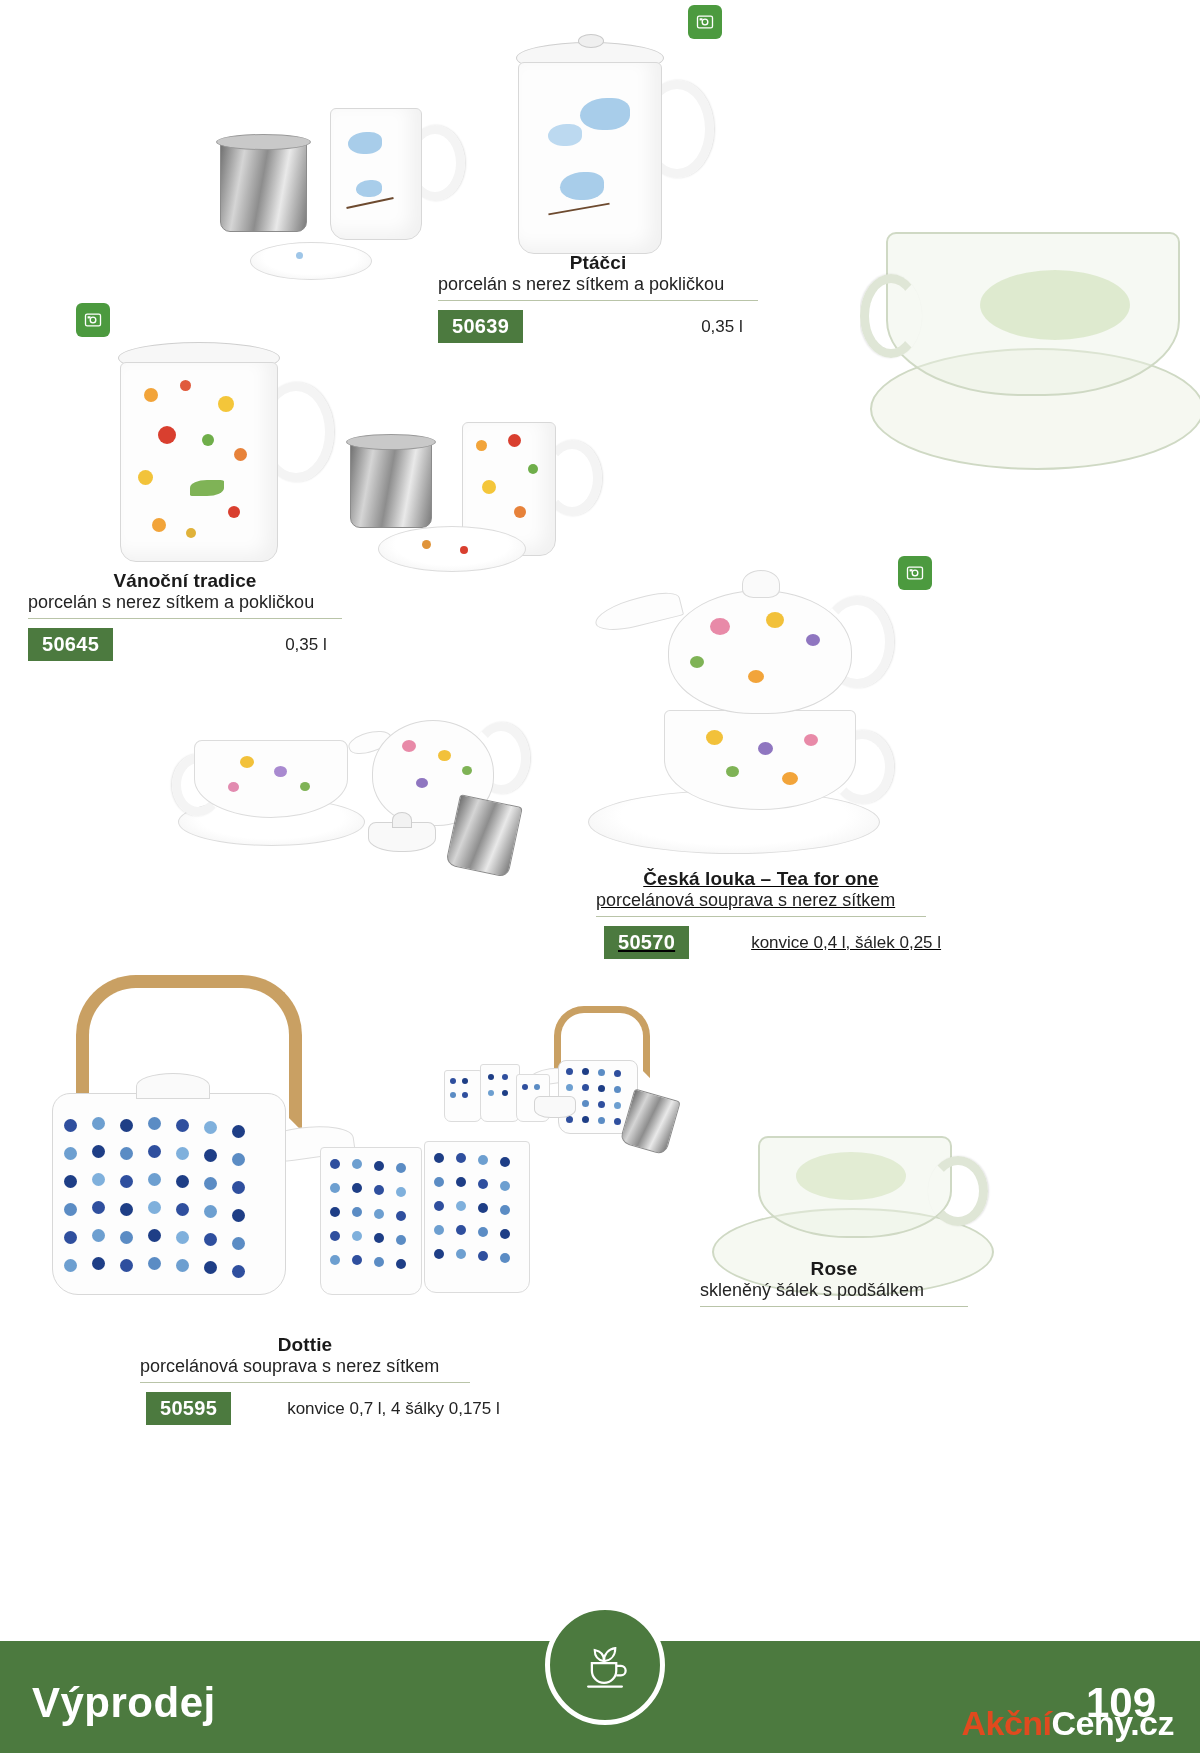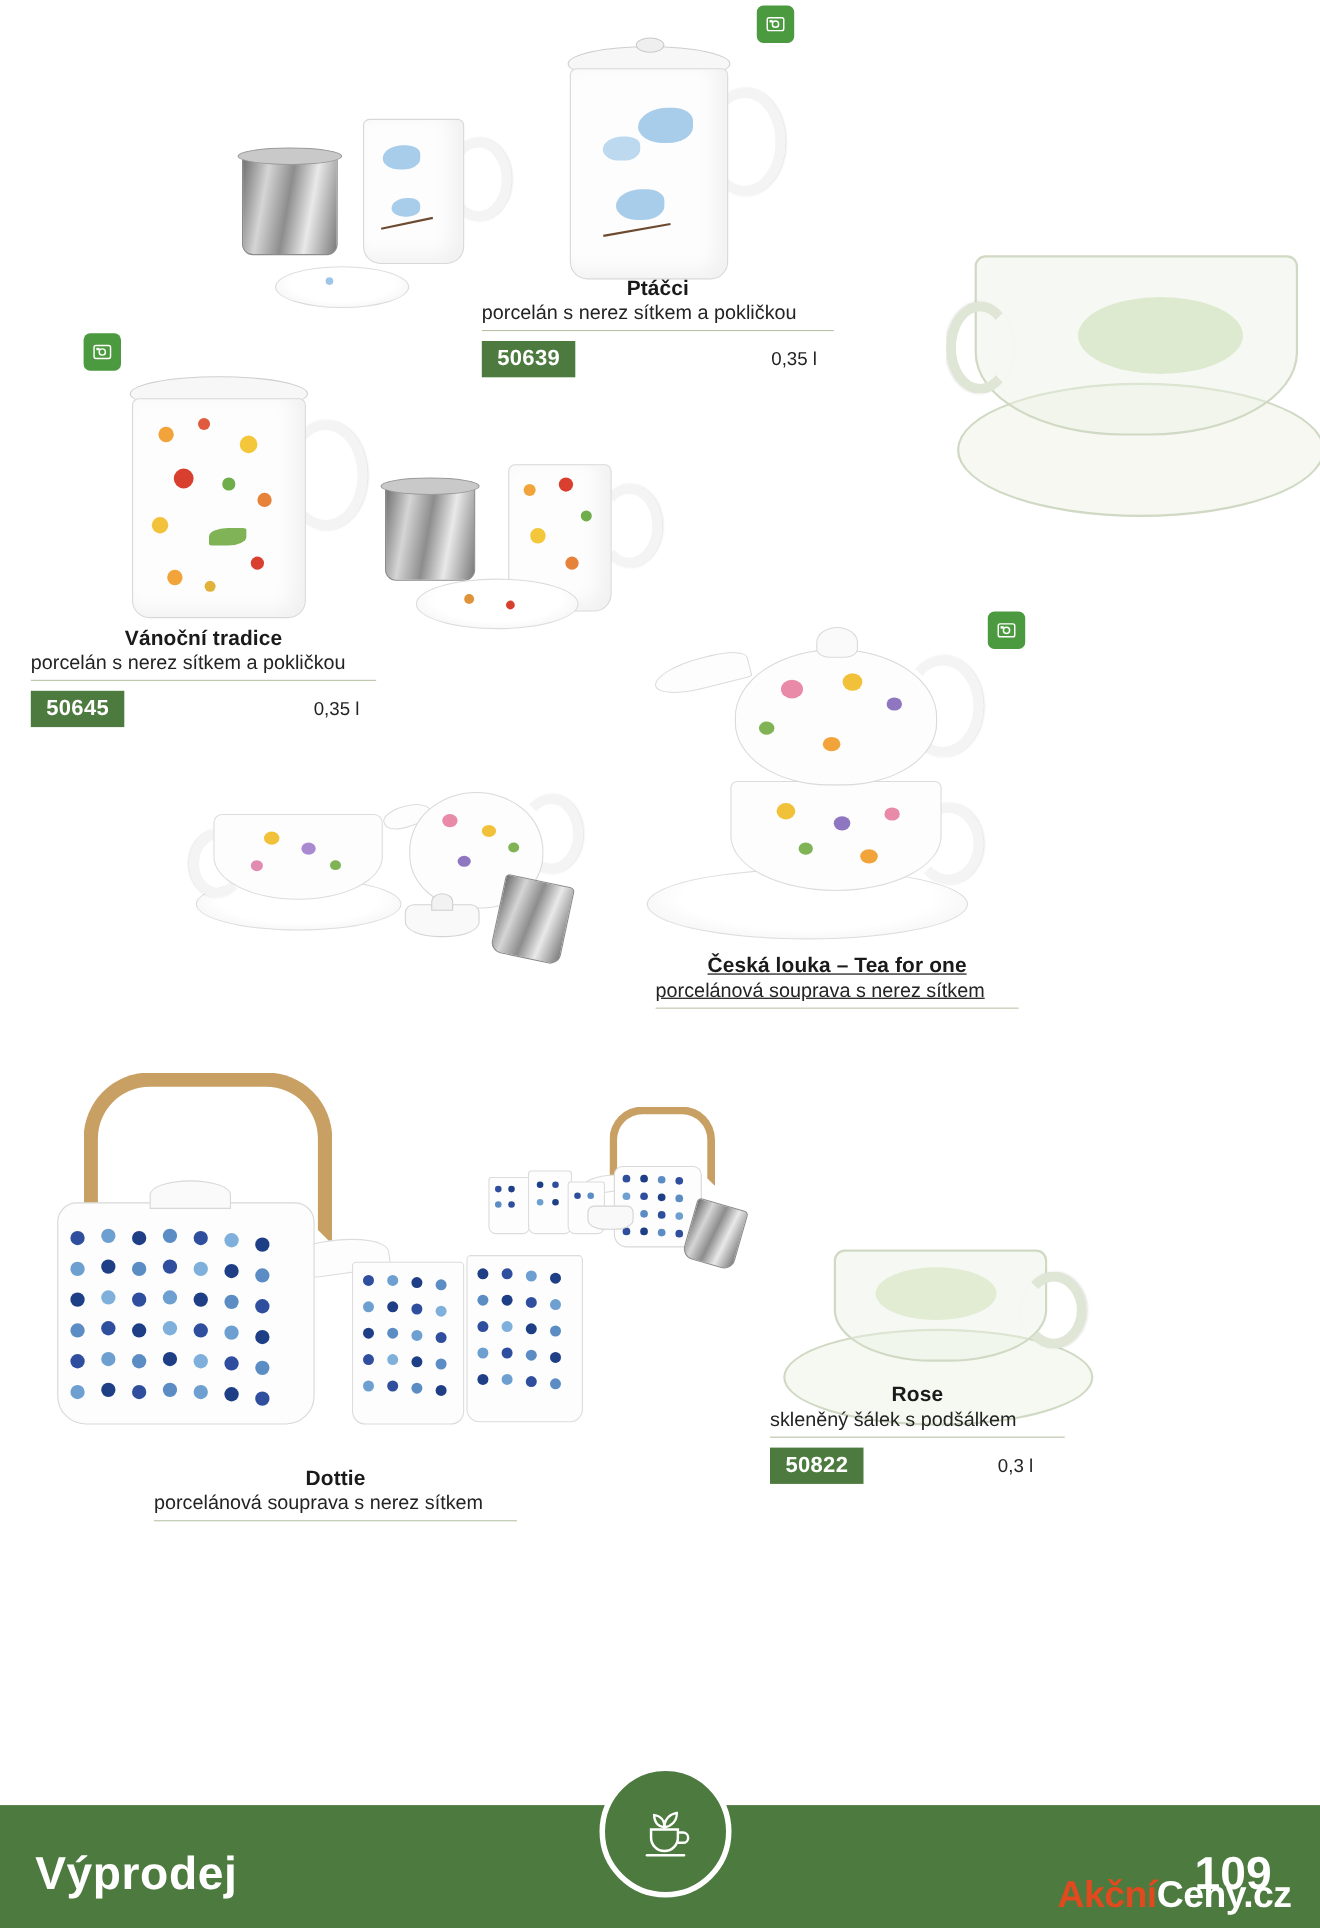--- a/index.html
+++ b/index.html
@@ -322,20 +322,24 @@
     <svg width="20" height="20" viewBox="0 0 24 24" aria-hidden="true">
       <rect x="3" y="5" width="18" height="14" rx="2" fill="none" stroke="#ffffff" stroke-width="1.6"></rect>
       <circle cx="12" cy="12" r="3.4" fill="none" stroke="#ffffff" stroke-width="1.6"></circle>
       <rect x="5.5" y="7.5" width="3.5" height="2.6" fill="#ffffff"></rect>
     </svg>
   </div>
 
   <div class="product" style="left:596px; top:868px; width:330px;text-decoration:underline;">
     <div class="prod-title">Česká louka – Tea for one</div>
     <div class="prod-desc">porcelánová souprava s nerez sítkem</div>
+    <div class="prod-row">
+      <div class="code-badge" style="margin-left:8px;">50570</div>
+      <div class="volume" style="margin-left:62px;">konvice 0,4 l, šálek 0,25 l</div>
+    </div>
   </div>
 
   <div class="photo" style="left:860px; top:222px; width:340px; height:260px; overflow:hidden;">
     <div style="position:absolute;left:10px;top:126px;width:330px;height:118px;border-radius:50%;border:2px solid #cfd9c4;background:rgba(238,243,230,.55);"></div>
     <div class="glass-cup" style="left:26px; top:10px; width:290px; height:160px;"></div>
     <div class="mug-handle" style="left:0px; top:52px; width:44px; height:66px; transform:scaleX(-1); border-color:#dfe6d6; border-left-color:transparent;"></div>
     <div style="position:absolute;left:120px;top:48px;width:150px;height:70px;border-radius:50%;background:rgba(178,205,140,.35);"></div>
   </div>
 
   <div class="photo" style="left:40px; top:975px; width:600px; height:360px;">
@@ -484,29 +488,29 @@
   <div class="photo" style="left:700px; top:1100px; width:300px; height:200px;">
     <div style="position:absolute;left:12px;top:108px;width:278px;height:84px;border-radius:50%;border:2px solid #cfd9c4;background:rgba(238,243,230,.5);"></div>
     <div class="glass-cup" style="left:58px; top:36px; width:190px; height:98px;"></div>
     <div class="mug-handle" style="left:228px; top:56px; width:42px; height:52px; border-color:#dfe6d6; border-left-color:transparent;"></div>
     <div style="position:absolute;left:96px;top:52px;width:110px;height:48px;border-radius:50%;background:rgba(178,205,140,.3);"></div>
   </div>
 
   <div class="product" style="left:700px; top:1258px; width:268px;">
     <div class="prod-title">Rose</div>
     <div class="prod-desc">skleněný šálek s podšálkem</div>
-    <div class="prod-row">
-      <div class="code-badge">50822</div>
-      <div class="volume" style="margin-left:122px;">0,3 l</div>
-    </div>
   </div>
 
   <div class="product" style="left:140px; top:1334px; width:330px;">
     <div class="prod-title">Dottie</div>
     <div class="prod-desc">porcelánová souprava s nerez sítkem</div>
+    <div class="prod-row">
+      <div class="code-badge" style="margin-left:6px;">50595</div>
+      <div class="volume" style="margin-left:56px;">konvice 0,7 l, 4 šálky 0,175 l</div>
+    </div>
   </div>
 
   <div class="footer">
     <div class="footer-title">Výprodej</div>
     <div class="footer-circle">
       <svg width="60" height="60" viewBox="0 0 64 64" aria-hidden="true">
         <path d="M18 30 h26 v8 a13 13 0 0 1 -13 13 a13 13 0 0 1 -13 -13 z" fill="none" stroke="#ffffff" stroke-width="2.4"></path>
         <path d="M44 33 h5 a5 5 0 0 1 0 10 h-5" fill="none" stroke="#ffffff" stroke-width="2.4"></path>
         <path d="M14 55 h36" stroke="#ffffff" stroke-width="2.4" fill="none" stroke-linecap="round"></path>
         <path d="M31 28 c0 -8 5 -13 12 -14 c0 8 -5 13 -12 14 z" fill="none" stroke="#ffffff" stroke-width="2.2"></path>

